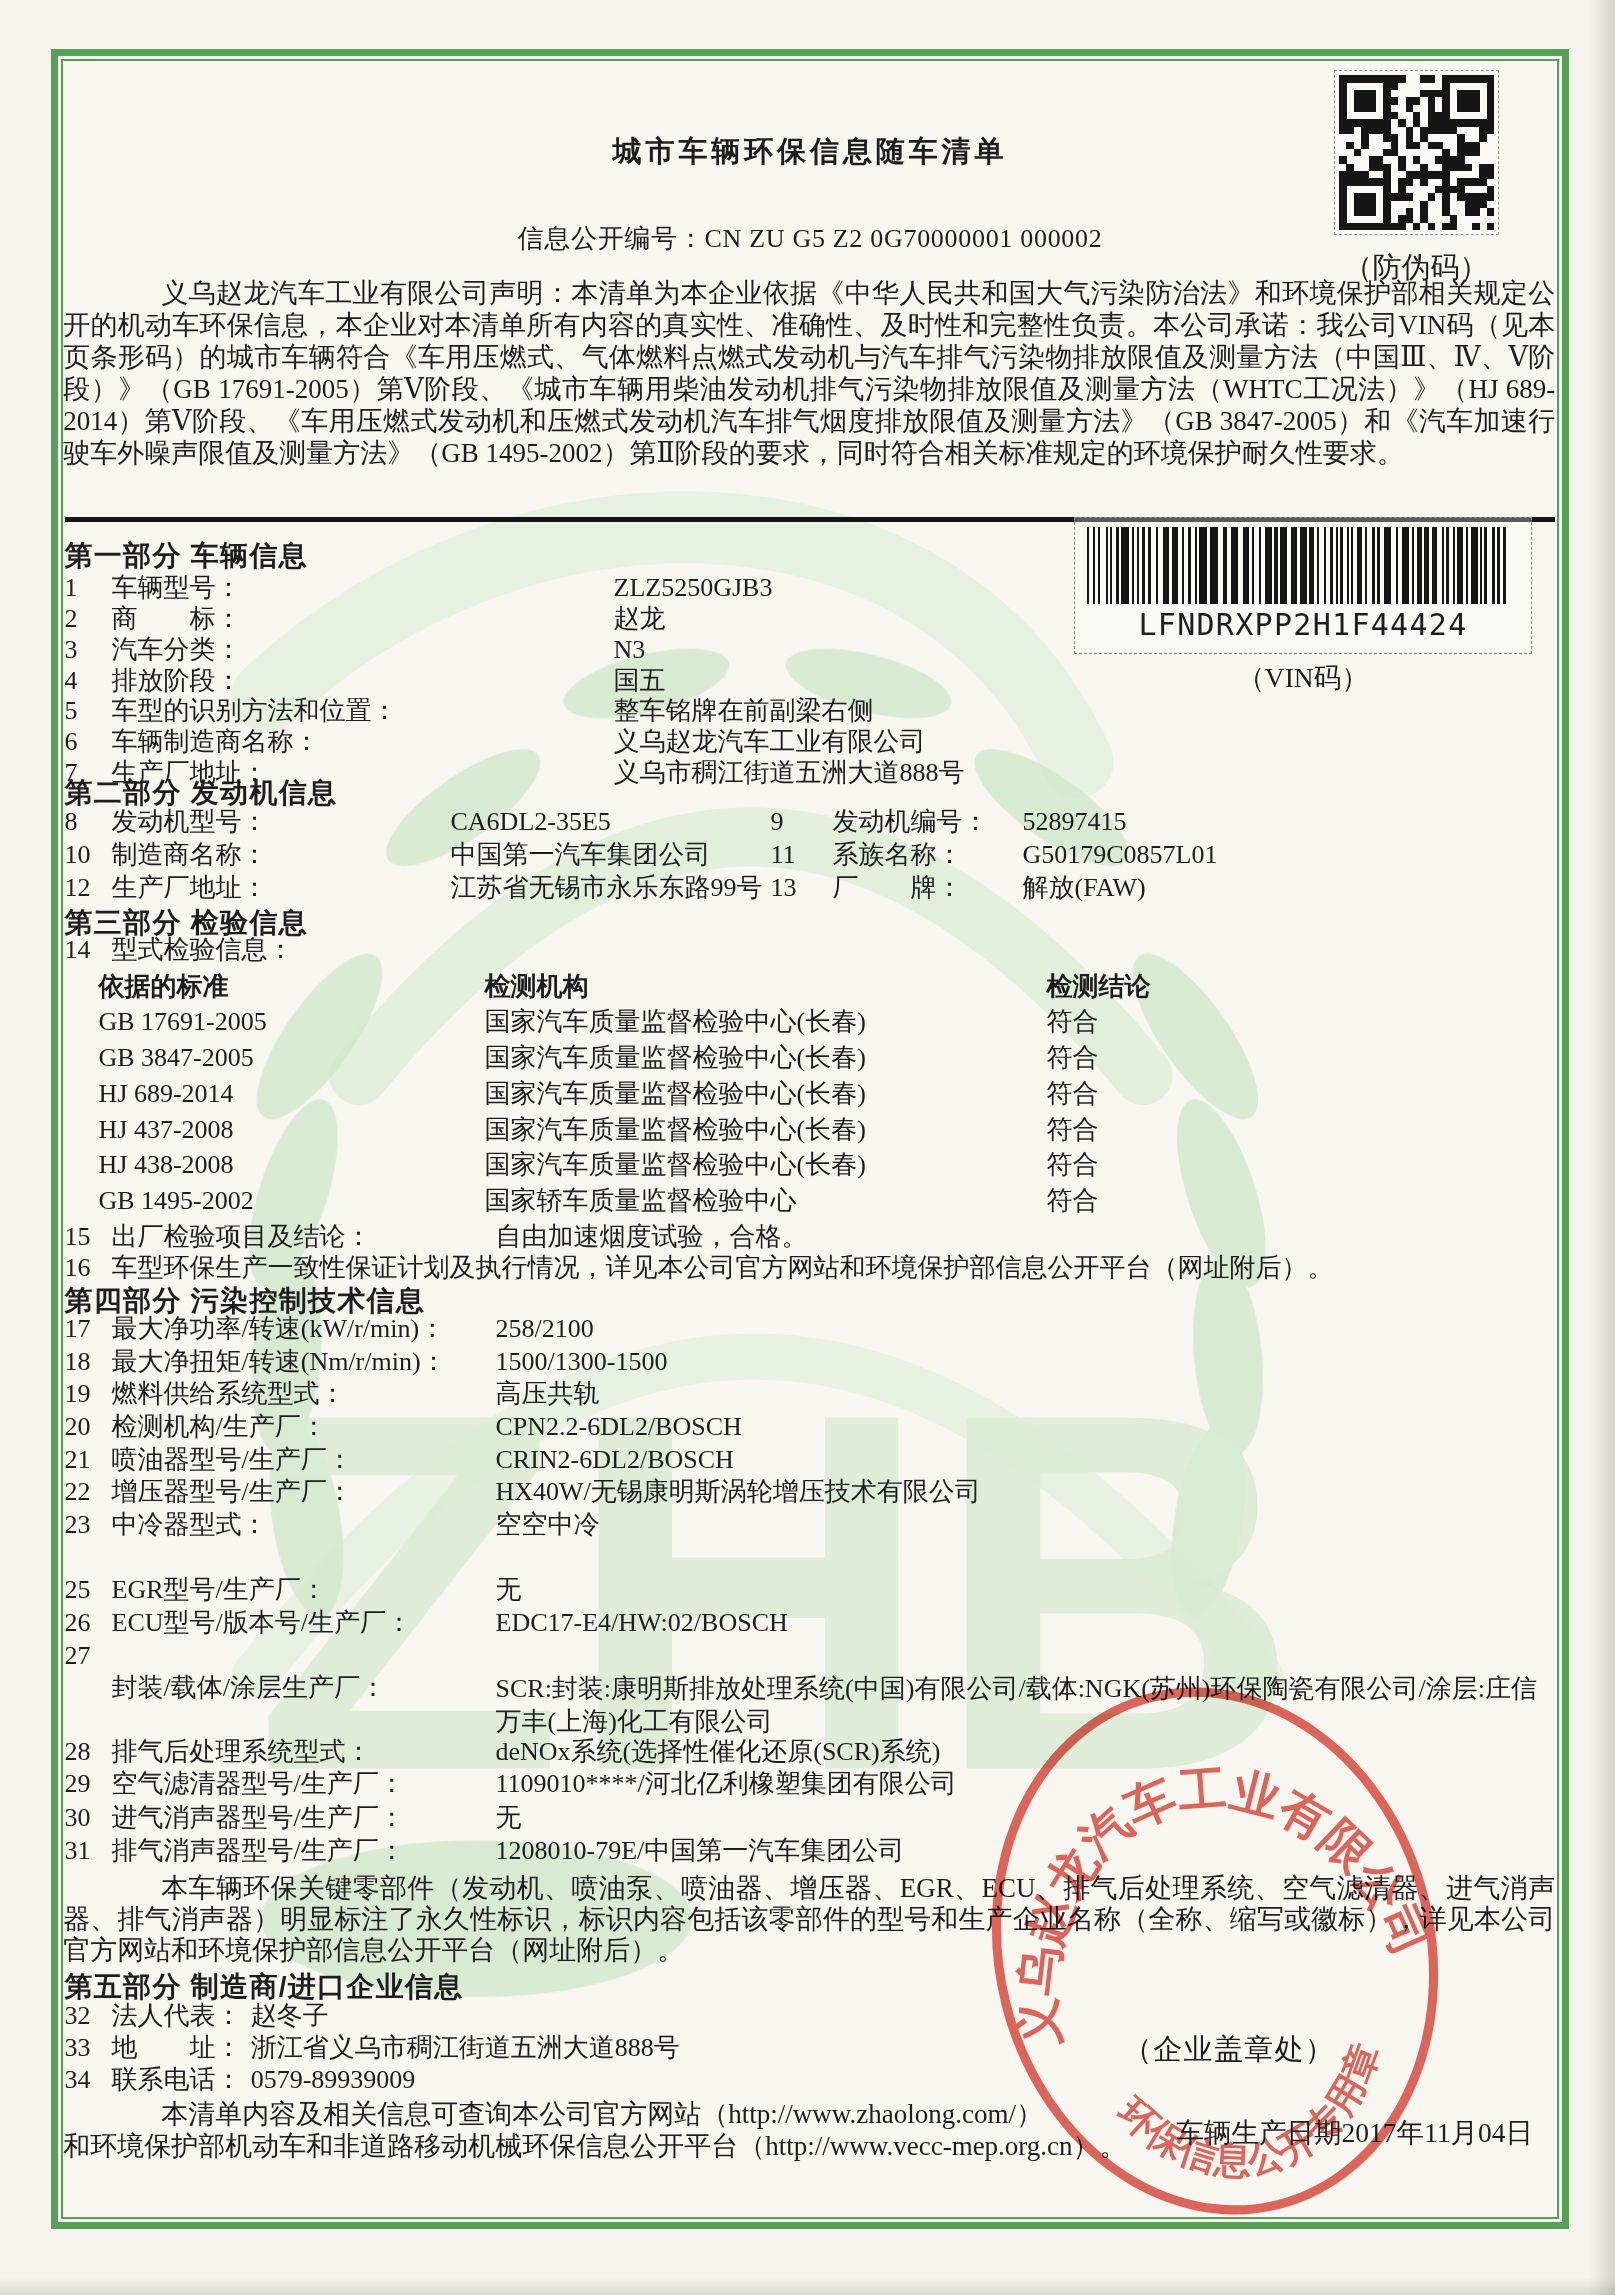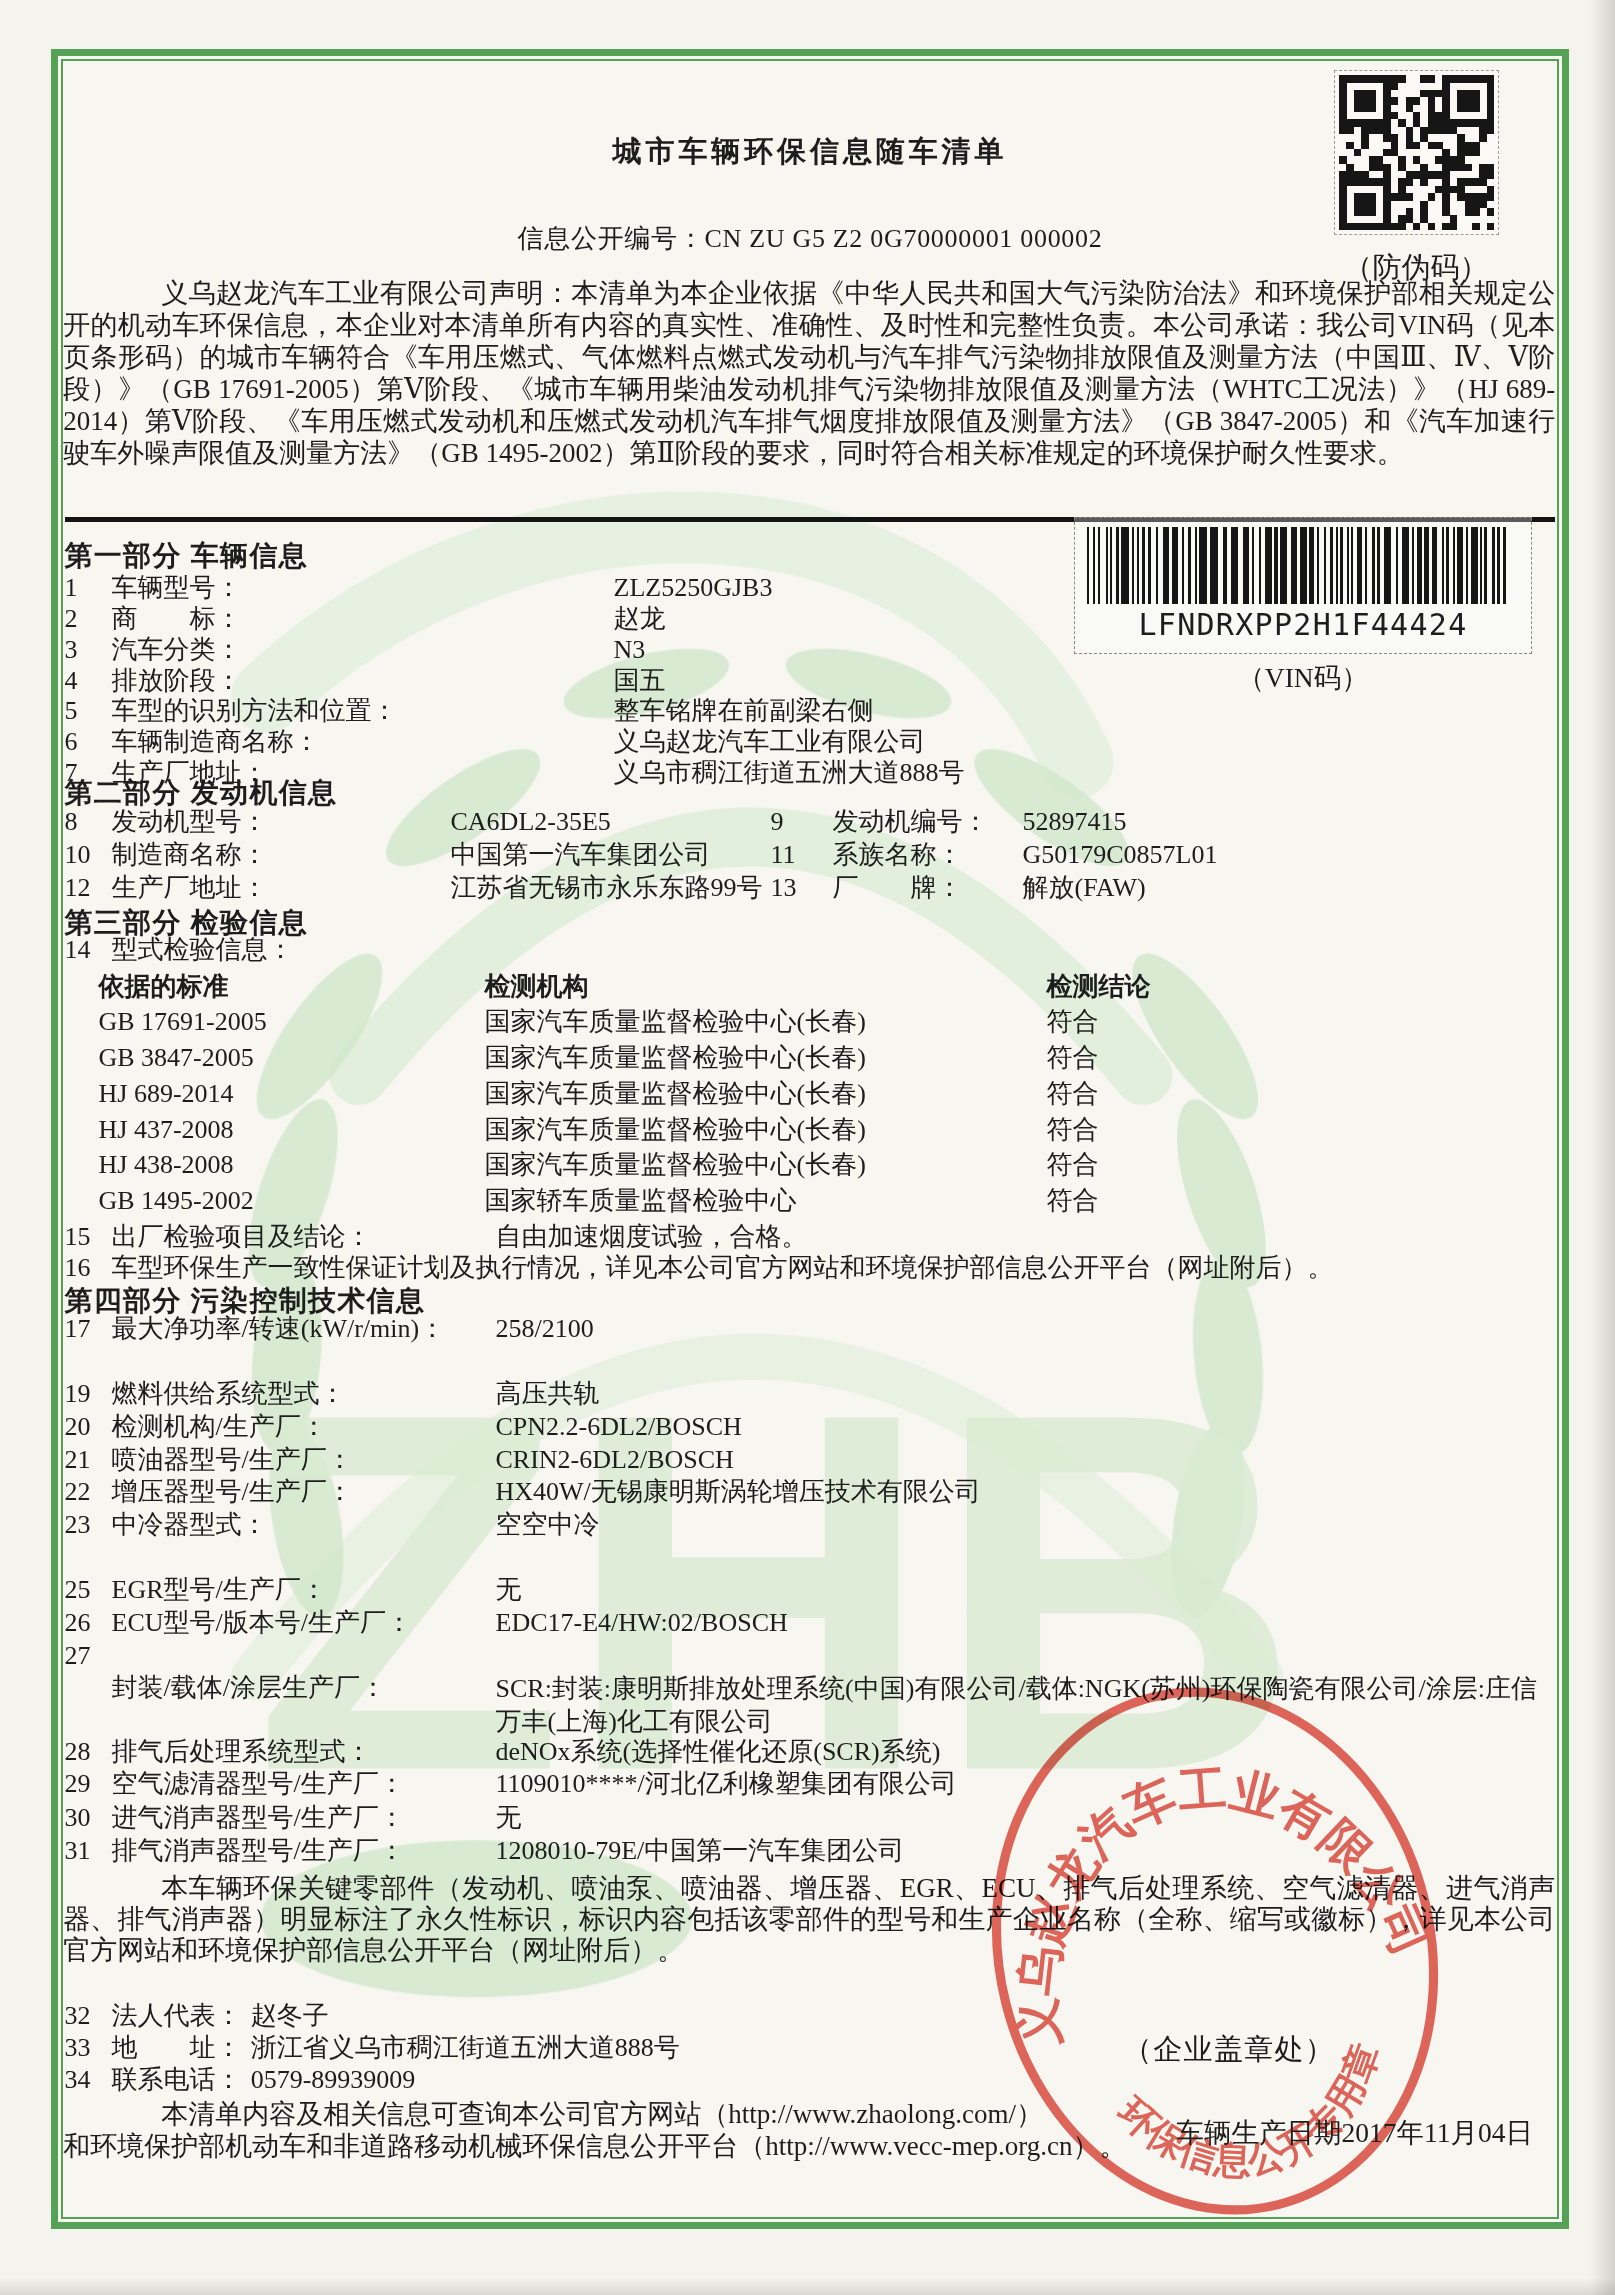--- a/index.html
+++ b/index.html
@@ -522,20 +522,25 @@
       <span class="c no">16</span>
       <span class="c val">车型环保生产一致性保证计划及执行情况，详见本公司官方网站和环境保护部信息公开平台（网址附后）。</span>
     </div>
 
   <div class="layer heading" style="top:1226px">第四部分 污染控制技术信息</div>
   <div class="row" style="top:1257px">
       <span class="c no">17</span>
       <span class="c lbl4">最大净功率/转速(kW/r/min)：</span>
       <span class="c val">258/2100</span>
     </div>
+  <div class="row" style="top:1290px">
+      <span class="c no">18</span>
+      <span class="c lbl4">最大净扭矩/转速(Nm/r/min)：</span>
+      <span class="c val">1500/1300-1500</span>
+    </div>
   <div class="row" style="top:1322px">
       <span class="c no">19</span>
       <span class="c lbl4">燃料供给系统型式：</span>
       <span class="c val">高压共轨</span>
     </div>
   <div class="row" style="top:1355px">
       <span class="c no">20</span>
       <span class="c lbl4">检测机构/生产厂：</span>
       <span class="c val">CPN2.2-6DL2/BOSCH</span>
     </div>
@@ -587,20 +592,21 @@
       <span class="c lbl4">进气消声器型号/生产厂：</span>
       <span class="c val">无</span>
     </div>
   <div class="row" style="top:1779px">
       <span class="c no">31</span>
       <span class="c lbl4">排气消声器型号/生产厂：</span>
       <span class="c val">1208010-79E/中国第一汽车集团公司</span>
     </div>
   <p class="layer para keyparts">本车辆环保关键零部件（发动机、喷油泵、喷油器、增压器、EGR、ECU、排气后处理系统、空气滤清器、进气消声器、排气消声器）明显标注了永久性标识，标识内容包括该零部件的型号和生产企业名称（全称、缩写或徽标），详见本公司官方网站和环境保护部信息公开平台（网址附后）。</p>
 
+  <div class="layer heading" style="top:1912px">第五部分 制造商/进口企业信息</div>
   <div class="row" style="top:1944px">
       <span class="c no">32</span>
       <span class="c lbl5">法人代表：</span>
       <span class="c">赵冬子</span>
     </div>
   <div class="row" style="top:1976px">
       <span class="c no">33</span>
       <span class="c lbl5">地　　址：</span>
       <span class="c">浙江省义乌市稠江街道五洲大道888号</span>
     </div>

